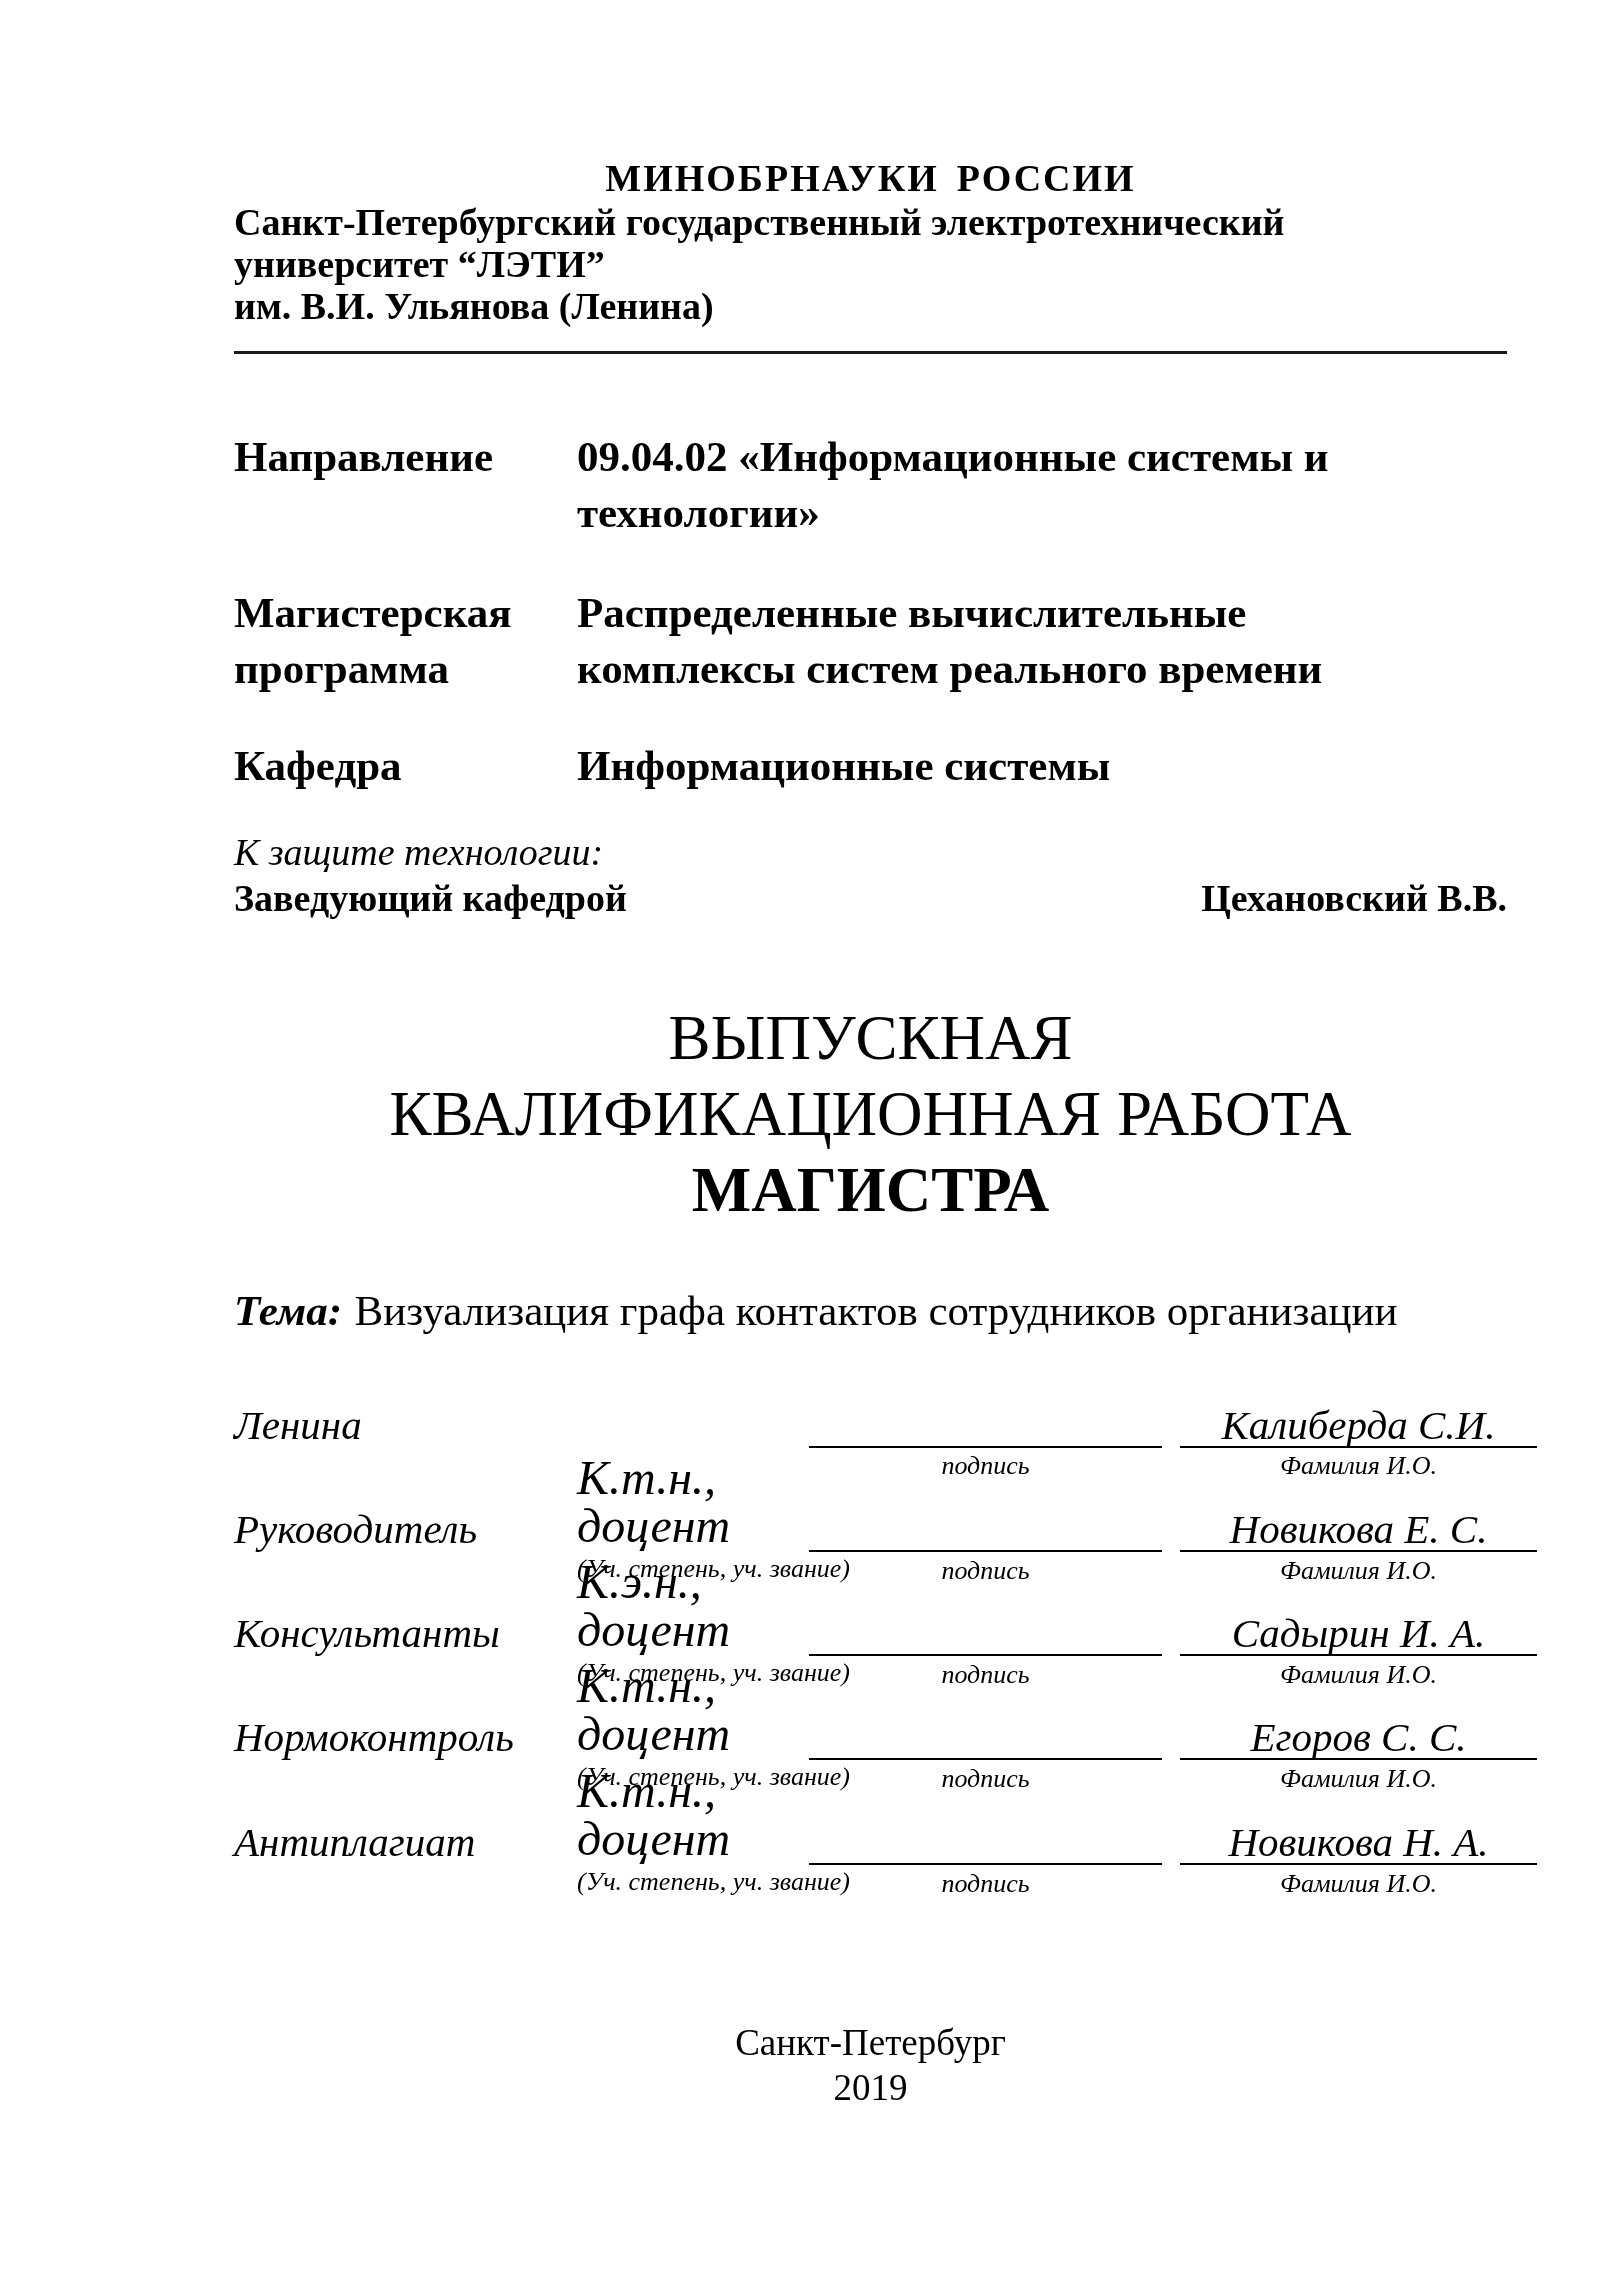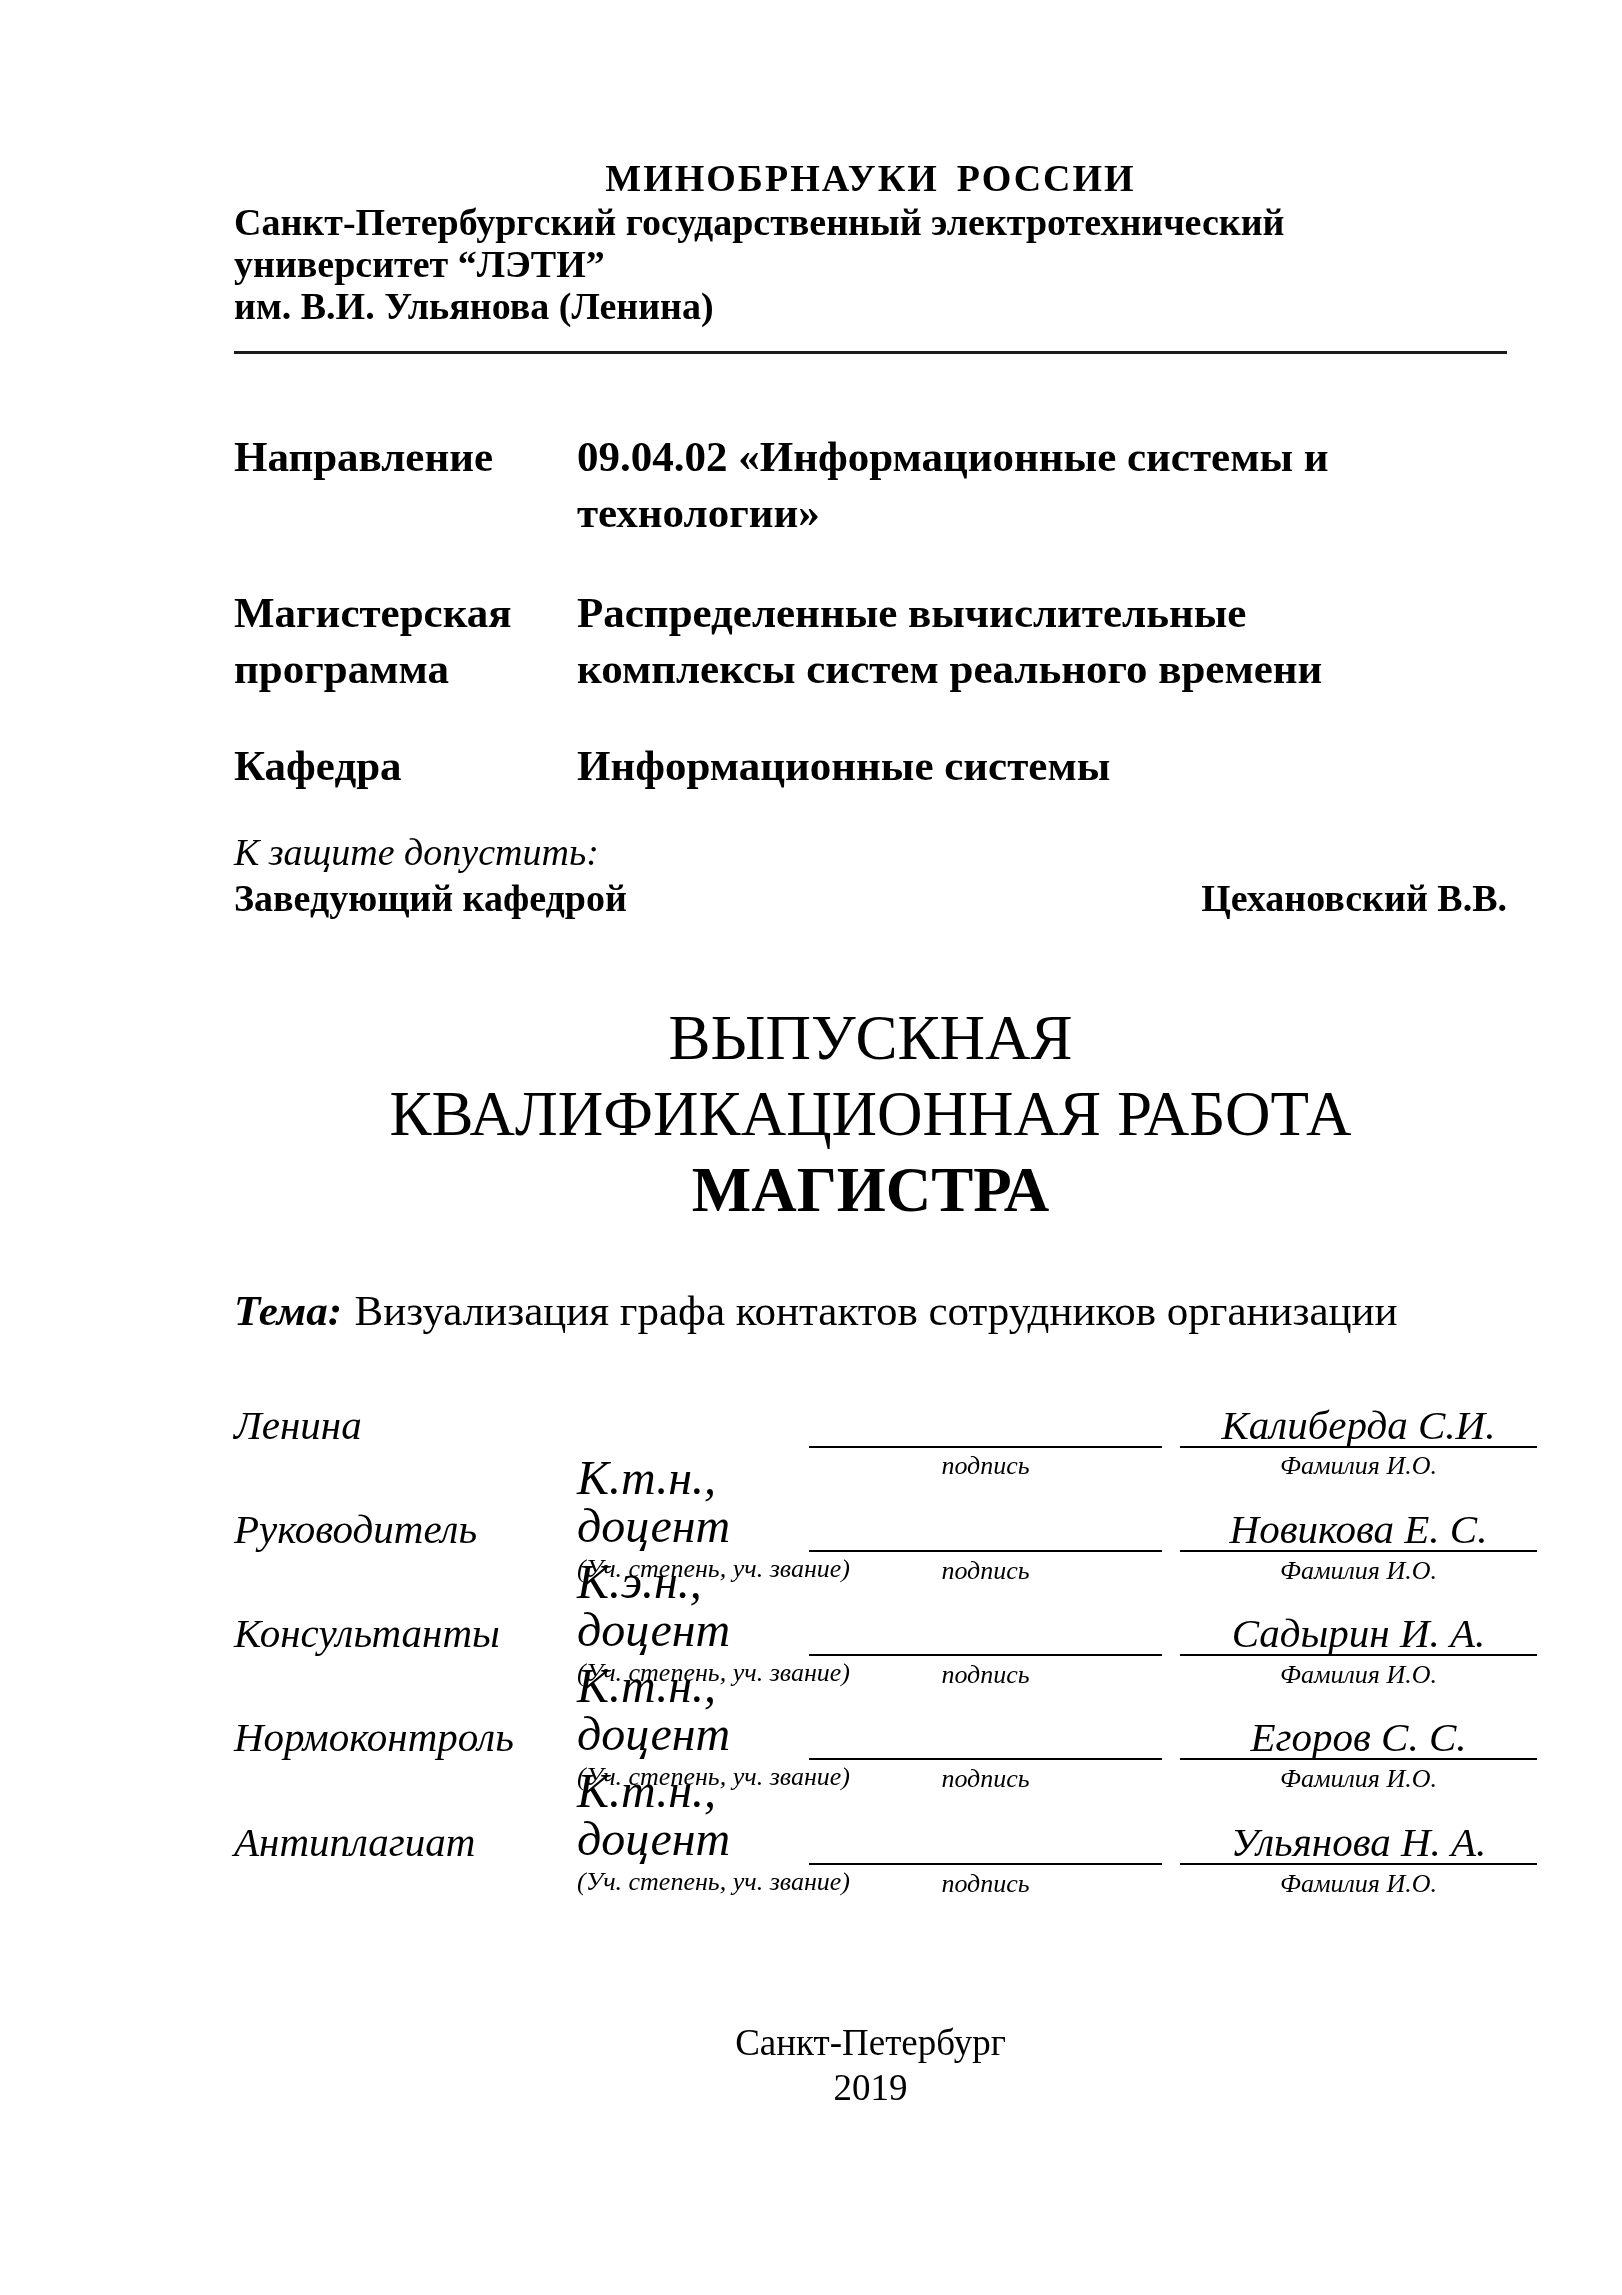--- a/index.html
+++ b/index.html
@@ -66,21 +66,21 @@
     <div class="plabel">Магистерская программа</div>
     <div class="pvalue">Распределенные вычислительные
 комплексы систем реального времени</div>
   </div>
 
   <div class="w prow prow-2">
     <div class="plabel">Кафедра</div>
     <div class="pvalue">Информационные системы</div>
   </div>
 
-  <p class="w admit">К защите допустить:</p>
+  <p class="w admit">К защите технологии:</p>
 
   <div class="w head-row">
     <span>Заведующий кафедрой</span>
     <span>Цехановский В.В.</span>
   </div>
 
   <div class="w title">
     <div>ВЫПУСКНАЯ</div>
     <div>КВАЛИФИКАЦИОННАЯ РАБОТА</div>
     <div class="t-bold">МАГИСТРА</div>
@@ -204,21 +204,21 @@
             <span>К.т.н., доцент</span>
           </div>
         <div class="cap">(Уч. степень, уч. звание)</div>
       </div>
       <div class="sc sign">
         <div class="top underline"></div>
         <div class="cap">подпись</div>
       </div>
       <div class="sc fam">
         <div class="top underline">
-            <span>Ульянова Н. А.</span>
+            <span>Новикова Н. А.</span>
           </div>
         <div class="cap">Фамилия И.О.</div>
       </div>
     </div>
 
   </div>
 
   <div class="w footer">
     <div>Санкт-Петербург</div>
     <div>2019</div>

